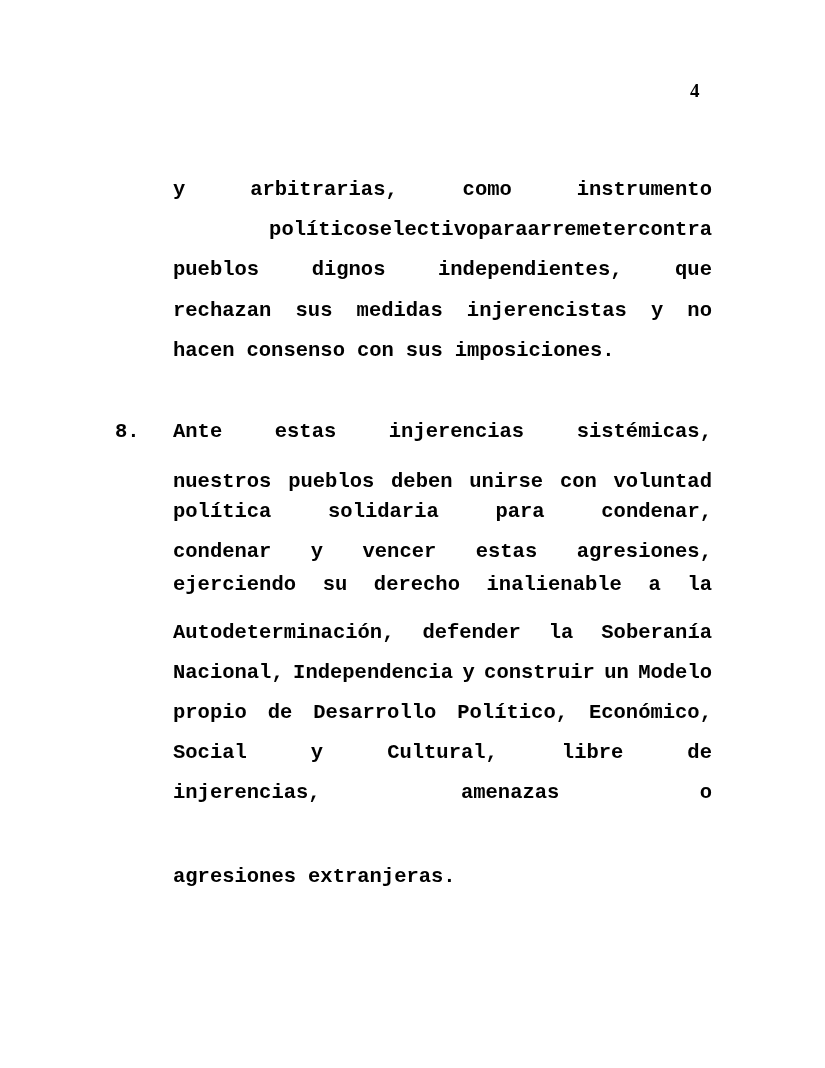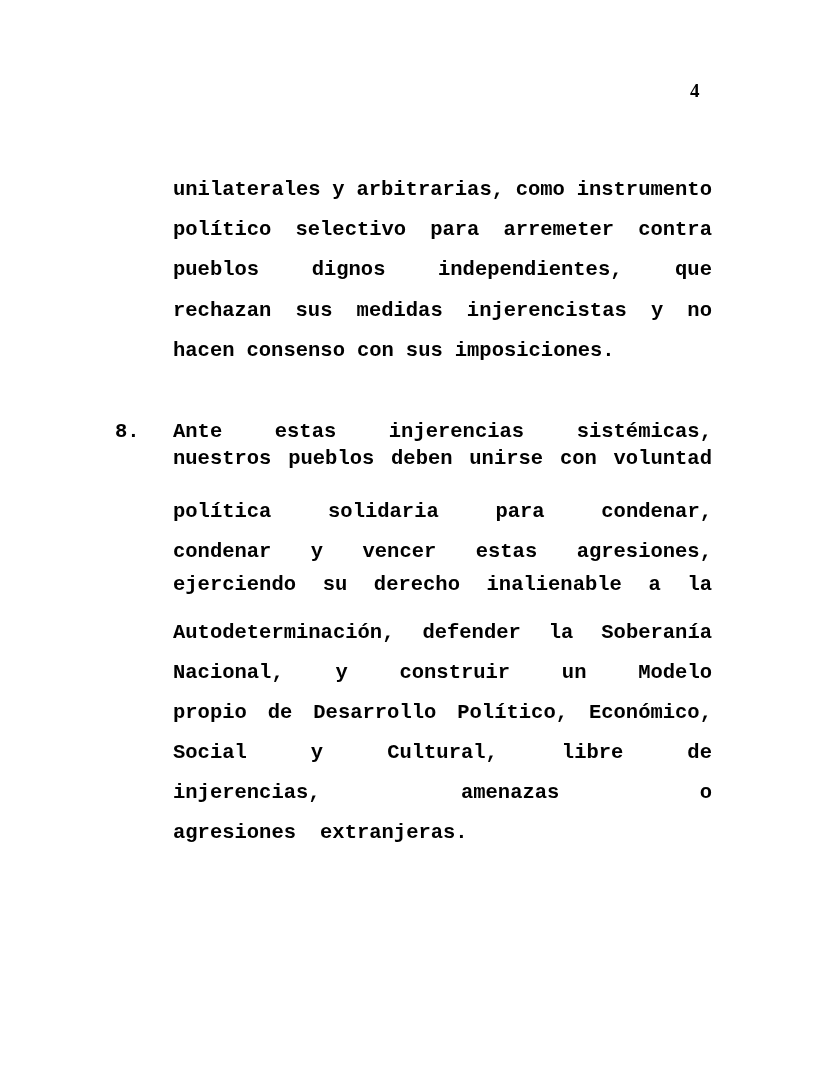--- a/index.html
+++ b/index.html
@@ -26,27 +26,26 @@
     }
   </style>
 </head>
 <body>
 
 <div>
   <div class="page-number">4</div>
 
   <div id="para1">
       <div class="line" style="top: 178px;">
-        <span>unilaterales</span>
         <span>y</span>
         <span>arbitrarias,</span>
         <span>como</span>
         <span>instrumento</span>
       </div>
-      <div class="line" style="top: 218.2px;">
+      <div class="line" style="top: 218.2px; justify-content: flex-end;">
         <span>político</span>
         <span>selectivo</span>
         <span>para</span>
         <span>arremeter</span>
         <span>contra</span>
       </div>
       <div class="line" style="top: 258.4px;">
         <span>pueblos</span>
         <span>dignos</span>
         <span>independientes,</span>
@@ -70,21 +69,21 @@
     </div>
 
   <div class="item-number">8.</div>
   <div id="para2">
       <div class="line" style="top: 420px;">
         <span>Ante</span>
         <span>estas</span>
         <span>injerencias</span>
         <span>sistémicas,</span>
       </div>
-      <div class="line" style="top: 447px;">
+      <div class="line" style="top: 470px;">
         <span>nuestros</span>
         <span>pueblos</span>
         <span>deben</span>
         <span>unirse</span>
         <span>con</span>
         <span>voluntad</span>
       </div>
       <div class="line" style="top: 500.2px;">
         <span>política</span>
         <span>solidaria</span>
@@ -107,20 +106,21 @@
         <span>la</span>
       </div>
       <div class="line" style="top: 620.5px; text-align: center;">
         <span>Autodeterminación,</span>
         <span>defender</span>
         <span>la</span>
         <span>Soberanía</span>
       </div>
       <div class="line" style="top: 660.6px;">
         <span>Nacional,</span>
+        <span>Independencia</span>
         <span>y</span>
         <span>construir</span>
         <span>un</span>
         <span>Modelo</span>
       </div>
       <div class="line" style="top: 700.7px;">
         <span>propio</span>
         <span>de</span>
         <span>Desarrollo</span>
         <span>Político,</span>
@@ -131,18 +131,18 @@
         <span>y</span>
         <span>Cultural,</span>
         <span>libre</span>
         <span>de</span>
       </div>
       <div class="line" style="top: 780.9px;">
         <span>injerencias,</span>
         <span>amenazas</span>
         <span>o</span>
       </div>
-      <div class="line last" style="top: 821px; gap: 12px;">
+      <div class="line last" style="top: 865px;">
         <span>agresiones</span>
         <span>extranjeras.</span>
       </div>
     </div>
 </div>
 
 </body></html>

